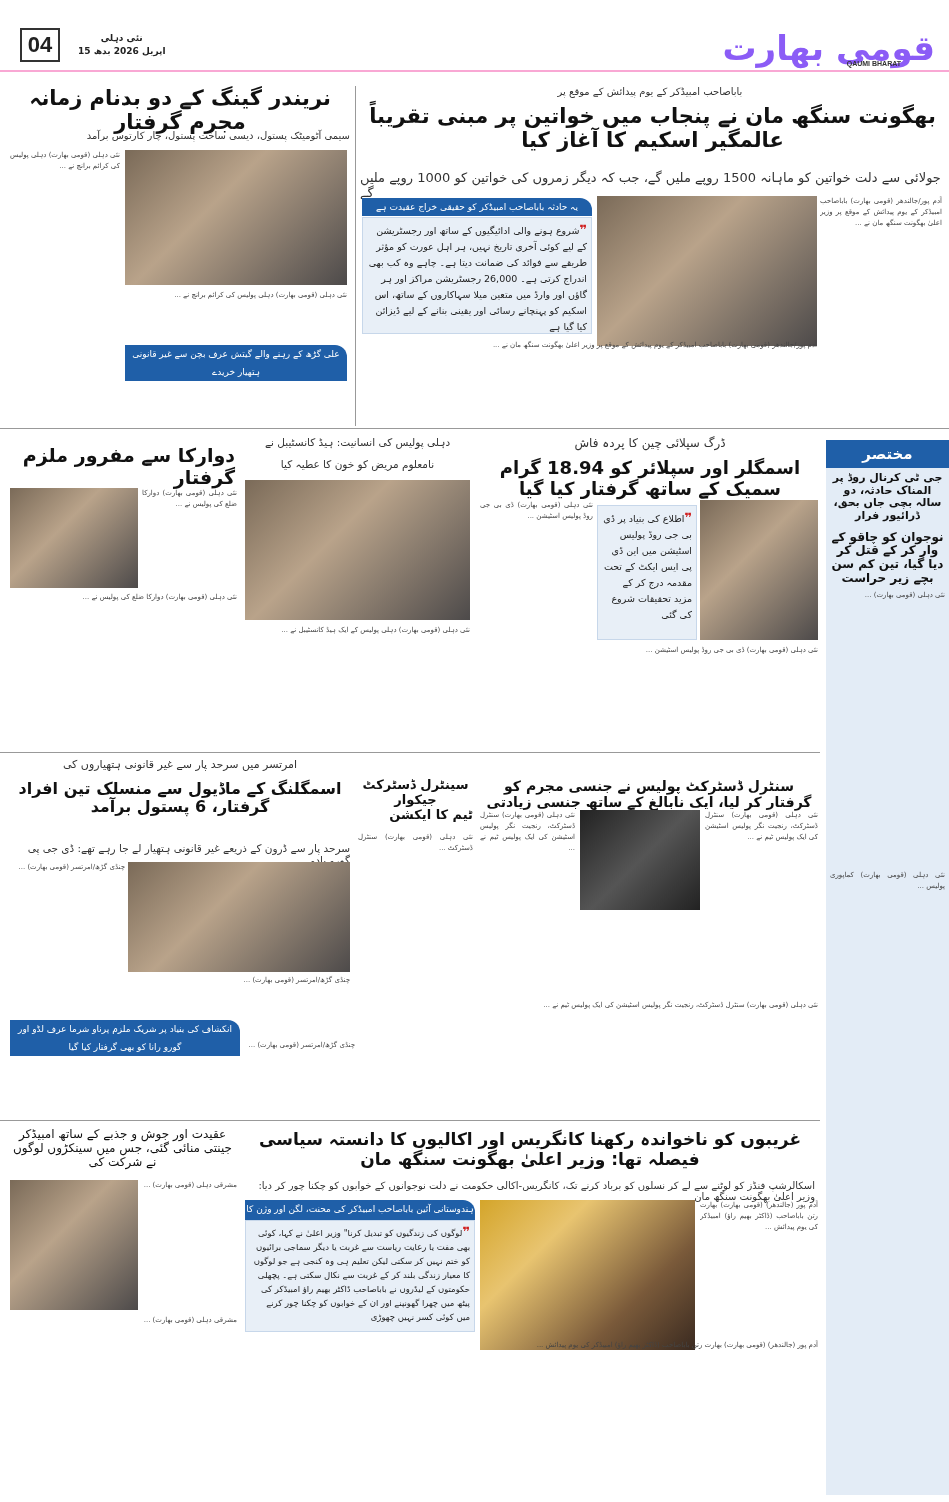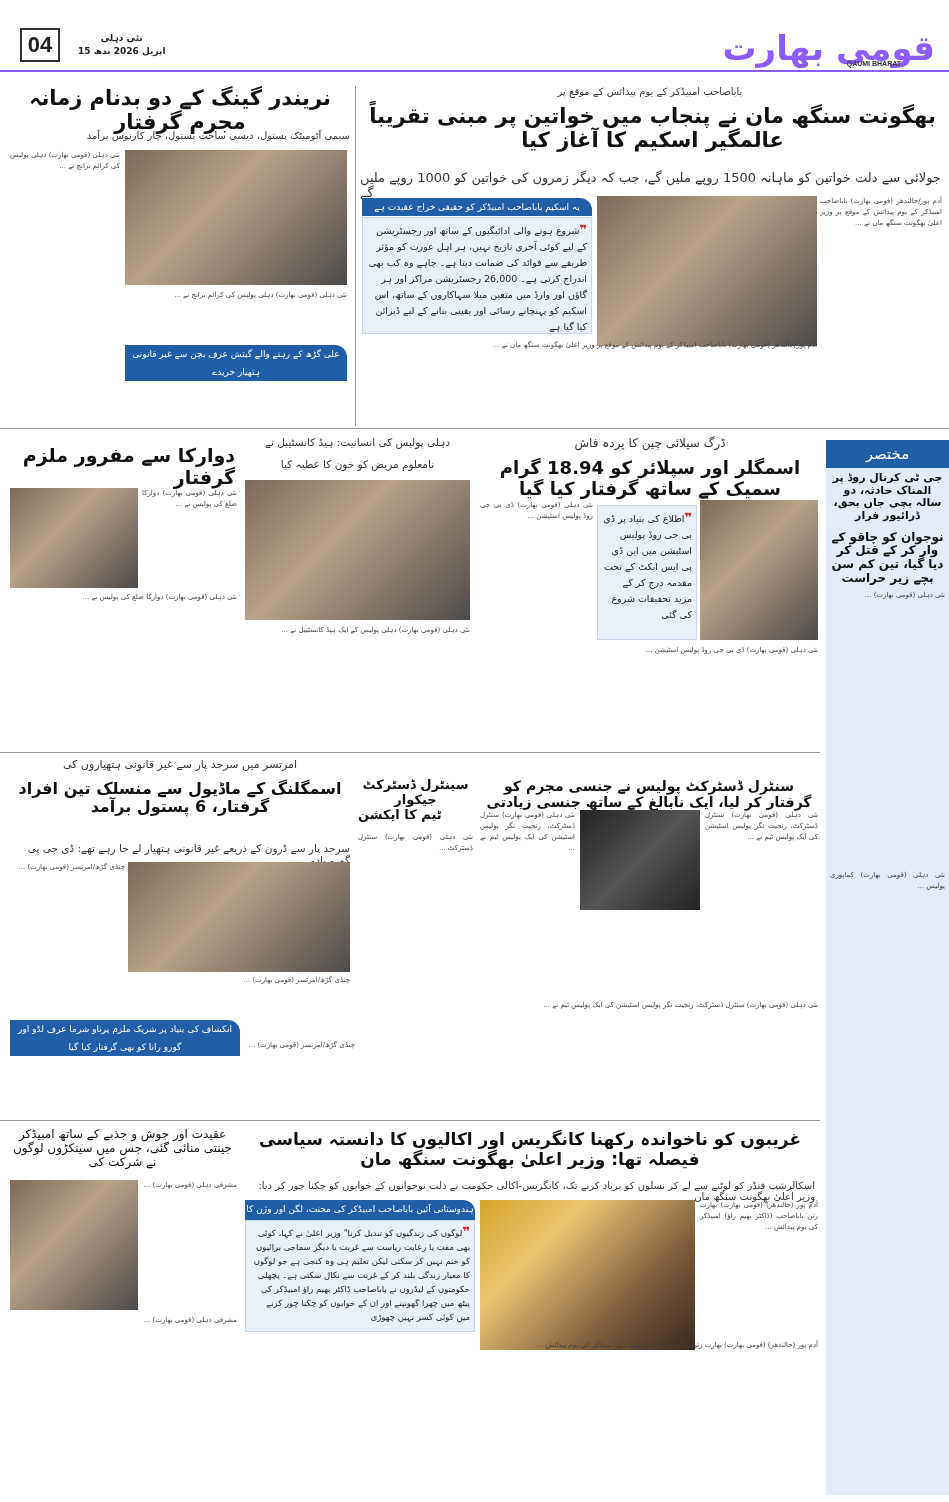--- a/index.html
+++ b/index.html
@@ -1,54 +1,54 @@
 <!DOCTYPE html>
 <html><head>
 <meta charset="utf-8">
 <style>
 *{box-sizing:border-box;margin:0;padding:0}
 body{width:949px;height:1502px;background:#fff;font-family:"DejaVu Sans",sans-serif;color:#222;overflow:hidden;position:relative}
 .abs{position:absolute}
 .rtl{direction:rtl;text-align:right}
-.header{left:0;top:0;width:949px;height:72px;border-bottom:2px solid #8b5cf6}
+.header{left:0;top:0;width:949px;height:72px;border-bottom:2px solid #f9a8d4}
 .pageno{left:20px;top:28px;width:40px;height:34px;border:2px solid #333;font:bold 22px "Liberation Sans",sans-serif;text-align:center;line-height:30px}
 .dateblk{left:78px;top:32px;font-size:9px;text-align:center;line-height:13px;font-weight:bold}
 .section{left:383px;top:26px;width:183px;height:38px;border:2px solid #333;font:bold 17px "DejaVu Sans",sans-serif;text-align:center;line-height:34px}
 .logo{right:14px;top:28px;font:bold 34px "DejaVu Sans",sans-serif;color:#8b5cf6;direction:rtl}
 .logosub{right:48px;top:60px;font:bold 7px "Liberation Sans",sans-serif;color:#333}
 .hl{font-weight:bold;color:#111;line-height:1.15}
 .sub{color:#333}
 .body{font-size:7px;line-height:11px;color:#444;direction:rtl;text-align:justify;overflow:hidden}
 .photo{background:linear-gradient(135deg,#7a6a58,#b9a38a 40%,#4d4a4a);overflow:hidden}
 .banner{background:#1f5fa8;color:#fff;font-size:9px;text-align:center;direction:rtl;line-height:18px;border-radius:0 12px 0 0}
 .quote{background:#e8eff7;border:1px solid #c7d7ea;font-size:9.5px;line-height:16px;direction:rtl;text-align:right;padding:4px;color:#222}
 .quote .q{color:#d02020;font-weight:bold;font-size:13px}
 .sidebar{left:826px;background:#e3ecf6}
-.side-hd{background:#1f5fa8;color:#fff;font-weight:normal;font-size:15px;text-align:center;line-height:28px}
+.side-hd{background:#1f5fa8;color:#fff;font-weight:bold;font-size:15px;text-align:center;line-height:28px}
 .rule{background:#999}
 </style>
 </head>
 <body>
 
 <div class="abs header">
   <div class="abs pageno">04</div>
   <div class="abs dateblk">
     <div>نئی دہلی</div>
     <div>15 اپریل 2026 بدھ</div>
   </div>
   <div class="abs logo">قومی بھارت</div>
   <div class="abs logosub">QAUMI BHARAT</div>
 </div>
 
 <div class="abs rtl sub" style="left:360px;top:86px;width:580px;font-size:10px;text-align:center">باباصاحب امبیڈکر کے یوم پیدائش کے موقع پر</div>
 <div class="abs rtl hl" style="left:360px;top:104px;width:585px;font-size:21px;text-align:center">بھگونت سنگھ مان نے پنجاب میں خواتین پر مبنی تقریباً عالمگیر اسکیم کا آغاز کیا</div>
 <div class="abs rtl sub" style="left:360px;top:170px;width:585px;font-size:13px;text-align:left">جولائی سے دلت خواتین کو ماہانہ 1500 روپے ملیں گے، جب کہ دیگر زمروں کی خواتین کو 1000 روپے ملیں گے</div>
 <div class="abs body" style="left:820px;top:196px;width:122px;height:230px">آدم پور/جالندھر (قومی بھارت) باباصاحب امبیڈکر کے یوم پیدائش کے موقع پر وزیر اعلیٰ بھگونت سنگھ مان نے ...</div>
 <div class="abs photo" style="left:597px;top:196px;width:220px;height:150px"></div>
-<div class="abs banner" style="left:362px;top:198px;width:230px">یہ اسکیم باباصاحب امبیڈکر کو حقیقی خراج عقیدت ہے</div>
+<div class="abs banner" style="left:362px;top:198px;width:230px">یہ حادثہ باباصاحب امبیڈکر کو حقیقی خراج عقیدت ہے</div>
 <div class="abs quote" style="left:362px;top:217px;width:230px;height:117px"><span class="q">❞</span><span>شروع ہونے والی ادائیگیوں کے ساتھ اور رجسٹریشن کے لیے کوئی آخری تاریخ نہیں، ہر اہل عورت کو مؤثر طریقے سے فوائد کی ضمانت دیتا ہے۔ چاہے وہ کب بھی اندراج کرتی ہے۔ 26,000 رجسٹریشن مراکز اور ہر گاؤں اور وارڈ میں متعین میلا سہاکاروں کے ساتھ، اس اسکیم کو پہنچانے رسائی اور یقینی بنانے کے لیے ڈیزائن کیا گیا ہے</span></div>
 <div class="abs body" style="left:362px;top:340px;width:455px;height:80px">آدم پور/جالندھر (قومی بھارت) باباصاحب امبیڈکر کے یوم پیدائش کے موقع پر وزیر اعلیٰ بھگونت سنگھ مان نے ...</div>
 
 <div class="abs rtl hl" style="left:10px;top:86px;width:340px;font-size:21px;text-align:center">نریندر گینگ کے دو بدنام زمانہ مجرم گرفتار</div>
 <div class="abs rtl sub" style="left:10px;top:130px;width:340px;font-size:10px">سیمی آٹومیٹک پستول، دیسی ساخت پستول، چار کارتوس برآمد</div>
 <div class="abs body" style="left:10px;top:150px;width:110px;height:270px">نئی دہلی (قومی بھارت) دہلی پولیس کی کرائم برانچ نے ...</div>
 <div class="abs photo" style="left:125px;top:150px;width:222px;height:135px"></div>
 <div class="abs banner" style="left:125px;top:345px;width:222px">علی گڑھ کے رہنے والے گیتش عرف بچن سے غیر قانونی ہتھیار خریدے</div>
 <div class="abs body" style="left:125px;top:290px;width:222px;height:52px">نئی دہلی (قومی بھارت) دہلی پولیس کی کرائم برانچ نے ...</div>
 <div class="abs rule" style="left:355px;top:86px;width:1px;height:340px"></div>
@@ -84,21 +84,21 @@
 <div class="abs rtl sub" style="left:10px;top:758px;width:340px;font-size:11px;text-align:center">امرتسر میں سرحد پار سے غیر قانونی ہتھیاروں کی</div>
 <div class="abs rtl hl" style="left:10px;top:780px;width:340px;font-size:16px;text-align:center">اسمگلنگ کے ماڈیول سے منسلک تین افراد گرفتار، 6 پستول برآمد</div>
 <div class="abs rtl sub" style="left:10px;top:842px;width:340px;font-size:10.5px">سرحد پار سے ڈرون کے ذریعے غیر قانونی ہتھیار لے جا رہے تھے: ڈی جی پی گورو یادو</div>
 <div class="abs body" style="left:10px;top:862px;width:115px;height:150px">چنڈی گڑھ/امرتسر (قومی بھارت) ...</div>
 <div class="abs photo" style="left:128px;top:862px;width:222px;height:110px"></div>
 <div class="abs body" style="left:128px;top:975px;width:222px;height:40px">چنڈی گڑھ/امرتسر (قومی بھارت) ...</div>
 <div class="abs banner" style="left:10px;top:1020px;width:230px">انکشاف کی بنیاد پر شریک ملزم پرناو شرما عرف لڈو اور گورو رانا کو بھی گرفتار کیا گیا</div>
 <div class="abs body" style="left:10px;top:1040px;width:345px;height:75px">چنڈی گڑھ/امرتسر (قومی بھارت) ...</div>
 
 <div class="abs rtl hl" style="left:358px;top:778px;width:115px;font-size:13px;text-align:center">سینٹرل ڈسٹرکٹ جیکوار</div>
-<div class="abs rtl hl" style="left:358px;top:808px;width:115px;font-size:13px;text-align:left">ٹیم کا ایکشن</div>
+<div class="abs rtl hl" style="left:358px;top:808px;width:115px;font-size:13px;text-align:right">ٹیم کا ایکشن</div>
 <div class="abs body" style="left:358px;top:832px;width:115px;height:283px">نئی دہلی (قومی بھارت) سنٹرل ڈسٹرکٹ ...</div>
 
 <div class="abs rtl hl" style="left:480px;top:778px;width:338px;font-size:14px;text-align:center">سنٹرل ڈسٹرکٹ پولیس نے جنسی مجرم کو گرفتار کر لیا، ایک نابالغ کے ساتھ جنسی زیادتی</div>
 <div class="abs body" style="left:480px;top:810px;width:95px;height:190px">نئی دہلی (قومی بھارت) سنٹرل ڈسٹرکٹ، رنجیت نگر پولیس اسٹیشن کی ایک پولیس ٹیم نے ...</div>
 <div class="abs photo" style="left:580px;top:810px;width:120px;height:100px;background:linear-gradient(135deg,#222,#555 50%,#222)"></div>
 <div class="abs body" style="left:705px;top:810px;width:113px;height:190px">نئی دہلی (قومی بھارت) سنٹرل ڈسٹرکٹ، رنجیت نگر پولیس اسٹیشن کی ایک پولیس ٹیم نے ...</div>
 <div class="abs body" style="left:480px;top:1000px;width:338px;height:115px">نئی دہلی (قومی بھارت) سنٹرل ڈسٹرکٹ، رنجیت نگر پولیس اسٹیشن کی ایک پولیس ٹیم نے ...</div>
 
 <div class="abs rule" style="left:0;top:1120px;width:820px;height:1px"></div>
 

